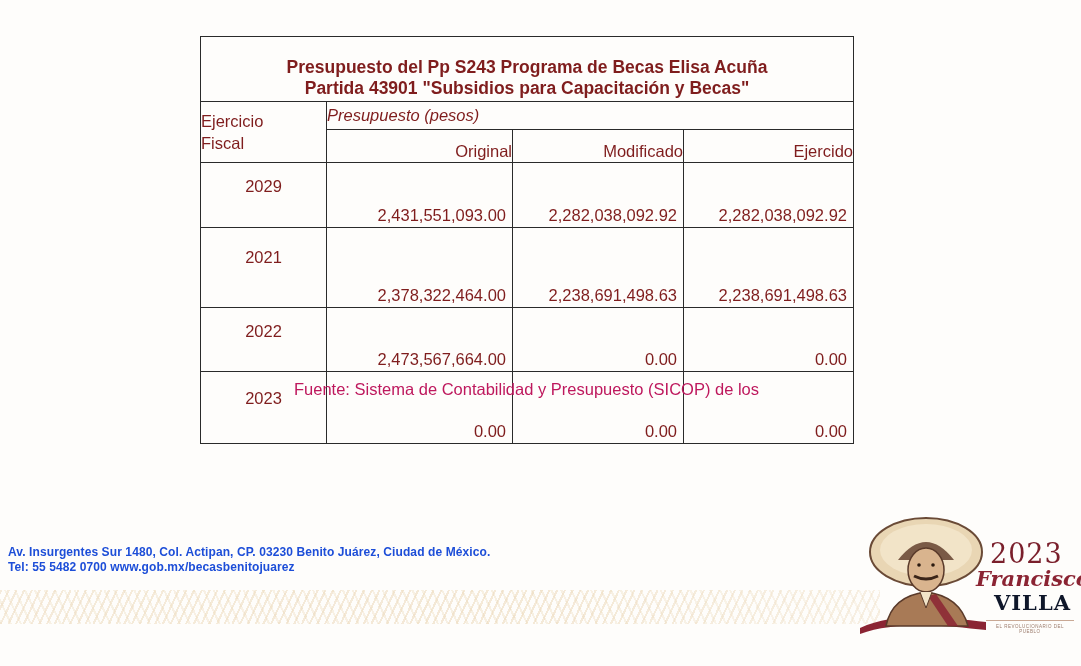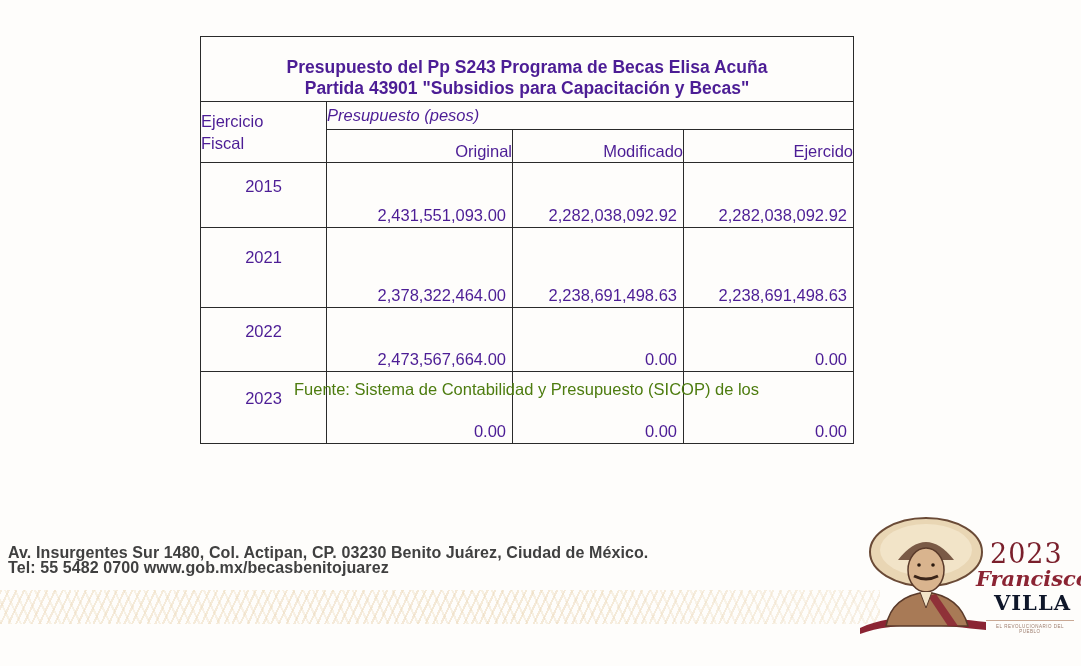--- a/index.html
+++ b/index.html
@@ -5,21 +5,21 @@
   html, body { margin:0; padding:0; }
   body {
     width:1081px; height:666px; position:relative; overflow:hidden;
     background:#fefdfb;
     font-family:"Liberation Sans", "DejaVu Sans", sans-serif;
     color:#1e1e1e;
   }
   .tbl-wrap { position:absolute; left:200px; top:36px; width:653px; }
   table.budget {
     border-collapse:collapse; width:653px; table-layout:fixed;
-    font-size:16.5px; color:#4c1d95;
+    font-size:16.5px; color:#7f1d1d;
   }
   table.budget td, table.budget th {
     border:1.6px solid #2a2a2a; padding:0; font-weight:normal;
   }
   .title-cell {
     height:62px; text-align:center; font-weight:bold !important;
     font-size:17.5px; line-height:21px; vertical-align:bottom; padding-bottom:2px !important;
   }
   .title-cell div { font-weight:bold; }
   .h-ejercicio { text-align:left; vertical-align:middle; line-height:22px; }
@@ -28,25 +28,25 @@
   .yr { text-align:center; vertical-align:top; padding-top:14px !important; }
   .num { text-align:right; vertical-align:bottom; padding-right:6px !important; padding-bottom:2px !important; }
   tr.r0 td { height:50px; }
   tr.r1 td { height:59px; }
   tr.r2 td { height:49px; }
   tr.r3 td { height:54px; }
   tr.r3 .yr { padding-top:17px !important; }
   tr.r1 .yr { padding-top:20px !important; }
   .source {
     position:absolute; left:200px; width:653px; top:378px;
-    text-align:center; font-size:16.5px; line-height:23px; color:#4d7c0f;
+    text-align:center; font-size:16.5px; line-height:23px; color:#be185d;
   }
   .footer-address {
-    position:absolute; left:8px; top:545px; font-size:16px; font-weight:bold;
-    color:#404040; line-height:15px; letter-spacing:0.1px;
+    position:absolute; left:8px; top:545px; font-size:12px; font-weight:bold;
+    color:#1d4ed8; line-height:15px; letter-spacing:0.1px;
   }
   .footer-pattern {
     position:absolute; left:0; top:590px; width:880px; height:34px;
     background:
       repeating-linear-gradient(115deg, rgba(230,205,165,0.55) 0 2px, transparent 2px 7px),
       repeating-linear-gradient(65deg, rgba(235,215,180,0.45) 0 2px, transparent 2px 9px);
     -webkit-mask-image:linear-gradient(90deg, rgba(0,0,0,0.8), rgba(0,0,0,0.9) 60%, rgba(0,0,0,0.6));
     opacity:0.85;
   }
   .logo { position:absolute; left:858px; top:510px; width:220px; height:128px; }
@@ -79,21 +79,21 @@
         <div>Fiscal</div>
       </td>
       <td class="h-presupuesto" colspan="3">Presupuesto (pesos)</td>
     </tr>
     <tr>
       <td class="h-sub">Original</td>
       <td class="h-sub">Modificado</td>
       <td class="h-sub">Ejercido</td>
     </tr>
     <tr class="r0">
-      <td class="yr">2015</td>
+      <td class="yr">2029</td>
       <td class="num">2,431,551,093.00</td>
       <td class="num">2,282,038,092.92</td>
       <td class="num">2,282,038,092.92</td>
     </tr>
     <tr class="r1">
       <td class="yr">2021</td>
       <td class="num">2,378,322,464.00</td>
       <td class="num">2,238,691,498.63</td>
       <td class="num">2,238,691,498.63</td>
     </tr>

